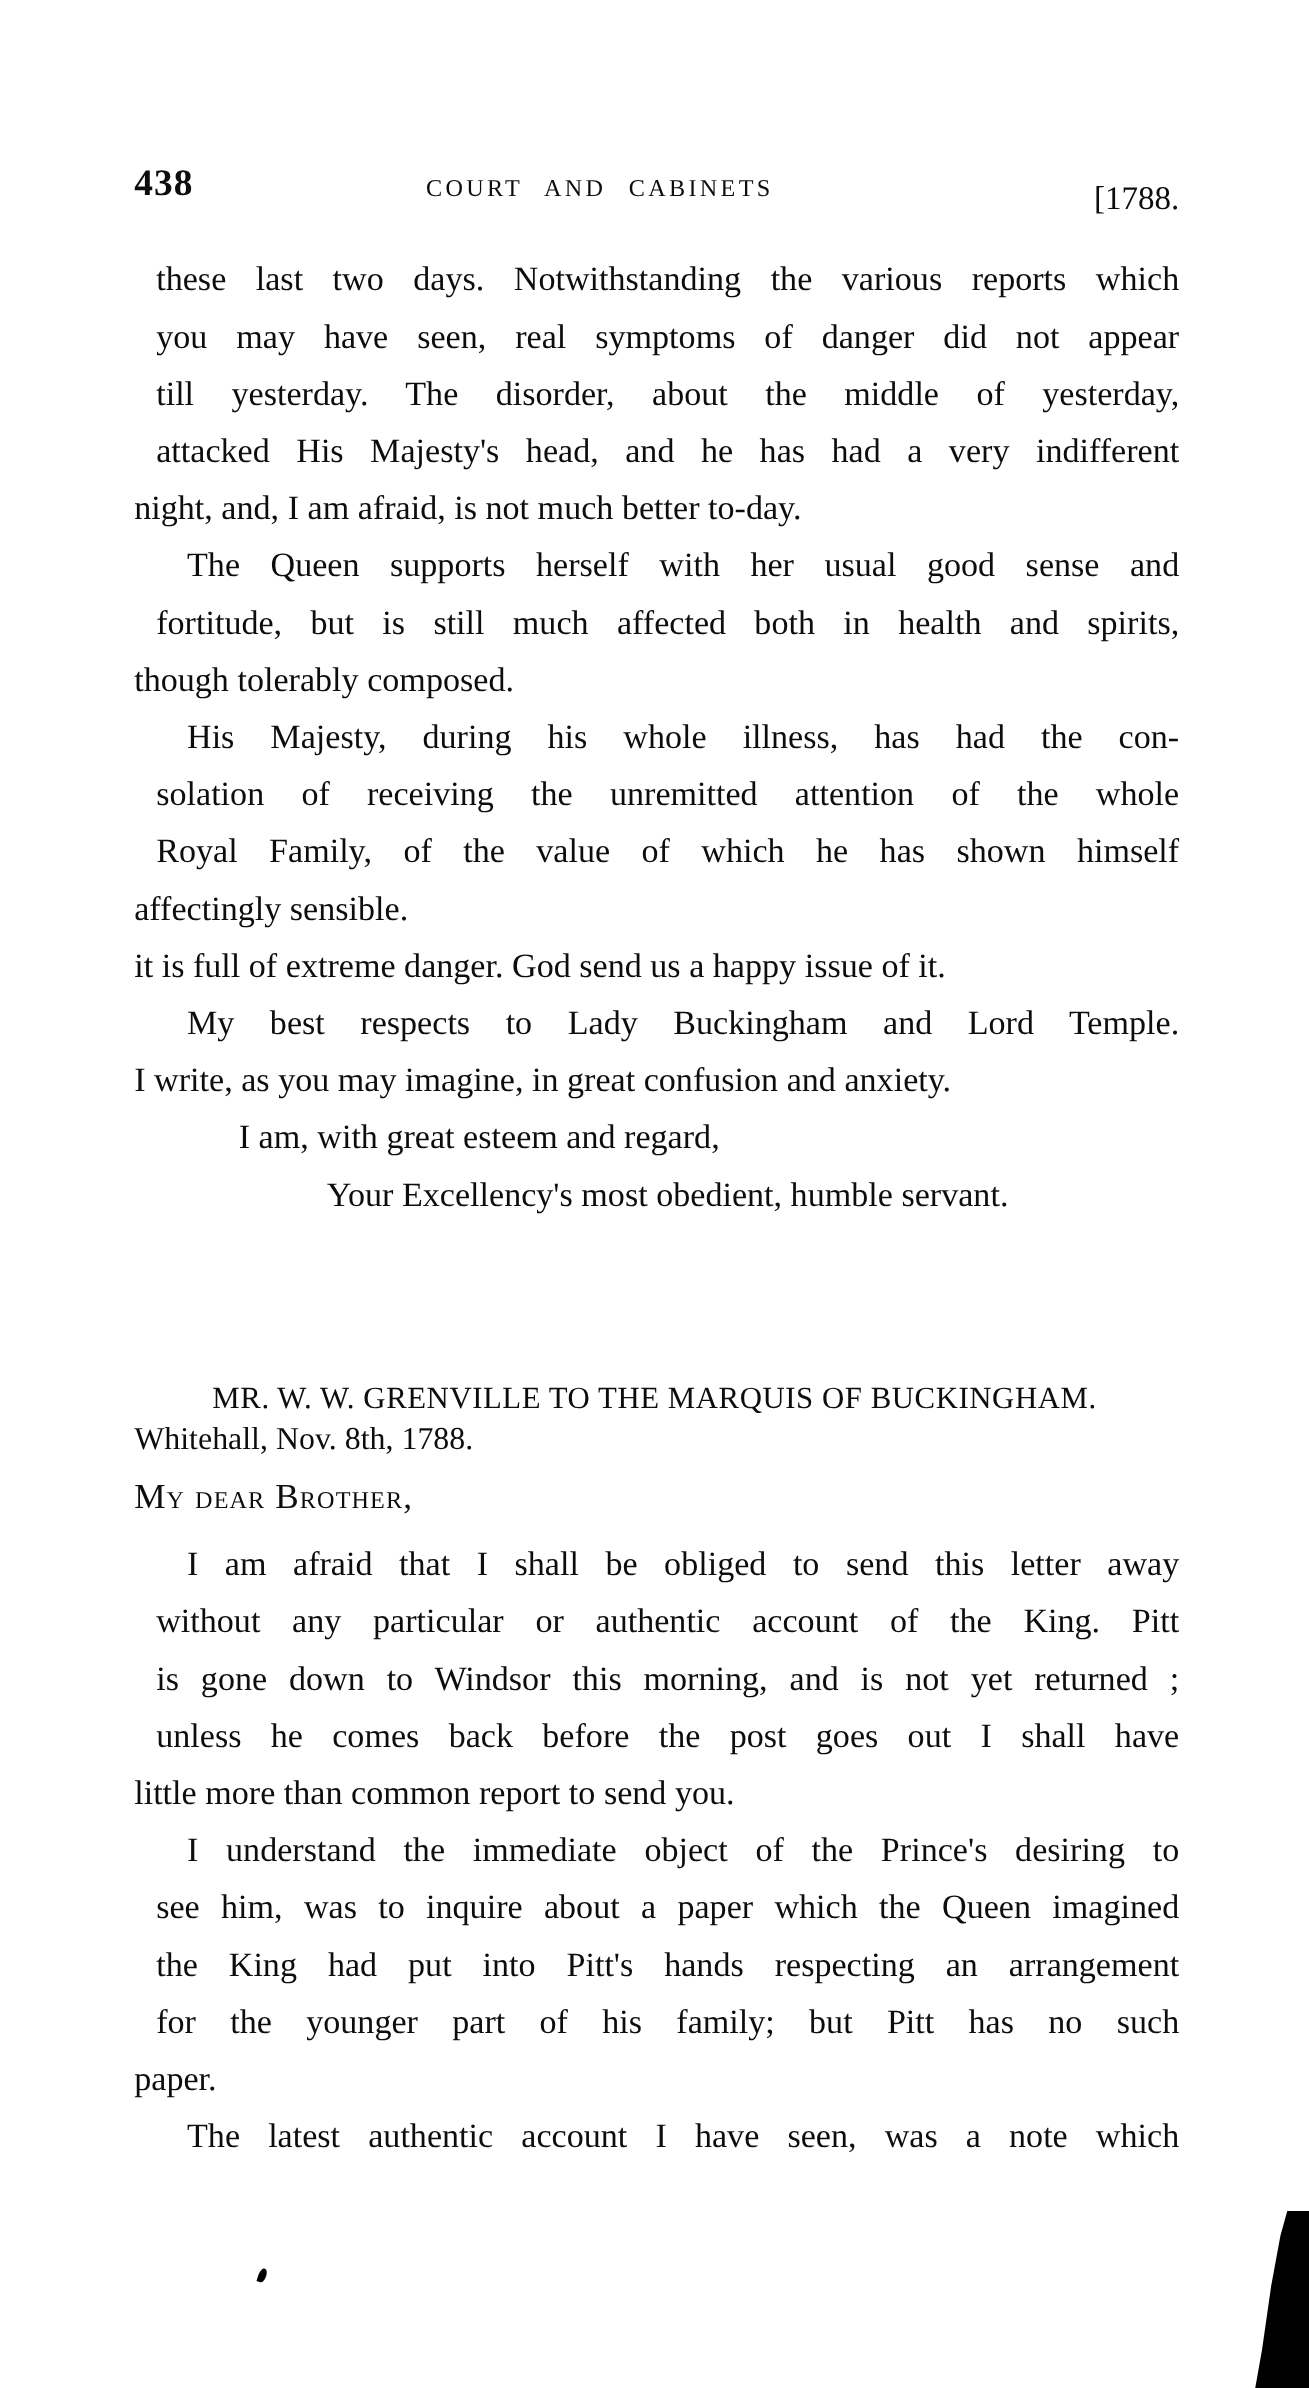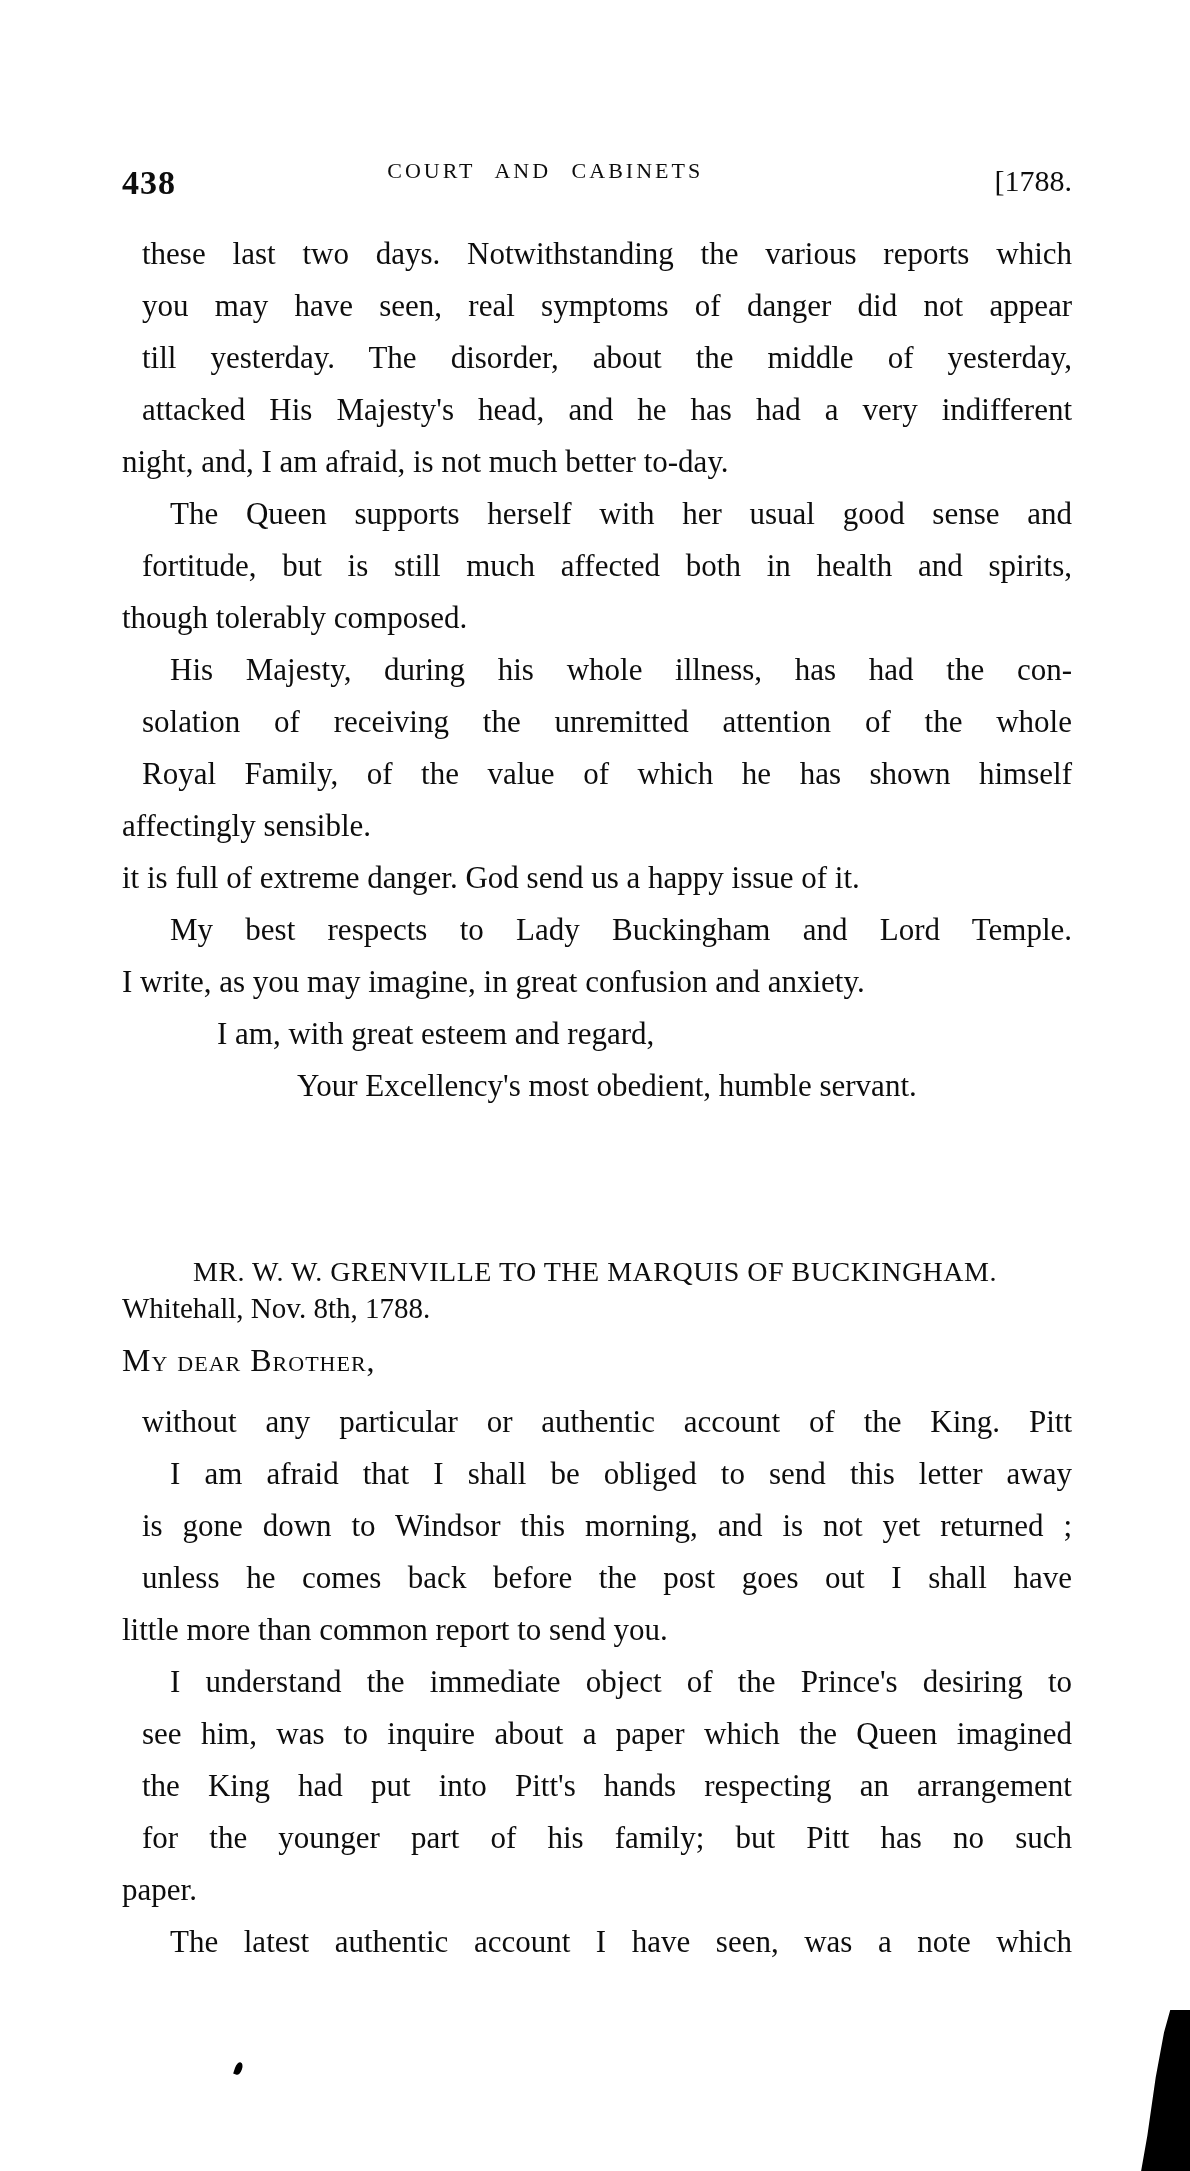--- a/index.html
+++ b/index.html
@@ -11,21 +11,21 @@
     font-family: "Liberation Serif", "DejaVu Serif", serif;
     color: #0d0d0d;
   }
   .page { position: absolute; inset: 0; }
 
   
   .header-row {
     position: absolute; top: 148px; left: 122px; width: 950px;
     display: flex; justify-content: space-between; align-items: flex-start;
   }
-  .page-number { font-size: 34px; font-weight: bold; letter-spacing: 1px; margin-top: 16px; }
+  .page-number { font-size: 34px; font-weight: bold; letter-spacing: 1px; margin-top: 0; }
   .running-title {
     font-size: 22px; letter-spacing: 3px; word-spacing: 12px;
     margin-top: 10px; transform: translateX(-40px);
   }
   .year-marker { font-size: 30px; margin-top: 16px; }
 
   
   .textblock { position: absolute; left: 122px; width: 950px; }
   .block-1 { top: 228px; }
   .block-2 { top: 1396px; }
@@ -95,22 +95,22 @@
     <div class="line">I write, as you may imagine, in great confusion and anxiety.</div>
     <div class="line close-1">I am, with great esteem and regard,</div>
     <div class="line close-2">Your Excellency's most obedient, humble servant.</div>
   </div>
 
   <div class="section-heading">MR. W. W. GRENVILLE TO THE MARQUIS OF BUCKINGHAM.</div>
   <div class="dateline">Whitehall, Nov. 8th, 1788.</div>
   <div class="salutation">My dear Brother,</div>
 
   <div class="textblock block-2">
+    <div class="line j ind">I am afraid that I shall be obliged to send this letter away</div>
     <div class="line j">without any particular or authentic account of the King. Pitt</div>
-    <div class="line j ind">I am afraid that I shall be obliged to send this letter away</div>
     <div class="line j">is gone down to Windsor this morning, and is not yet returned ;</div>
     <div class="line j">unless he comes back before the post goes out I shall have</div>
     <div class="line">little more than common report to send you.</div>
     <div class="line j ind">I understand the immediate object of the Prince's desiring to</div>
     <div class="line j">see him, was to inquire about a paper which the Queen imagined</div>
     <div class="line j">the King had put into Pitt's hands respecting an arrangement</div>
     <div class="line j">for the younger part of his family; but Pitt has no such</div>
     <div class="line">paper.</div>
     <div class="line j ind">The latest authentic account I have seen, was a note which</div>
   </div>

